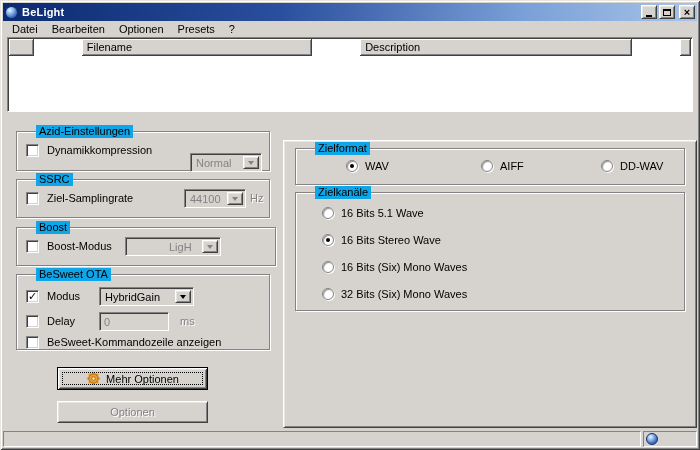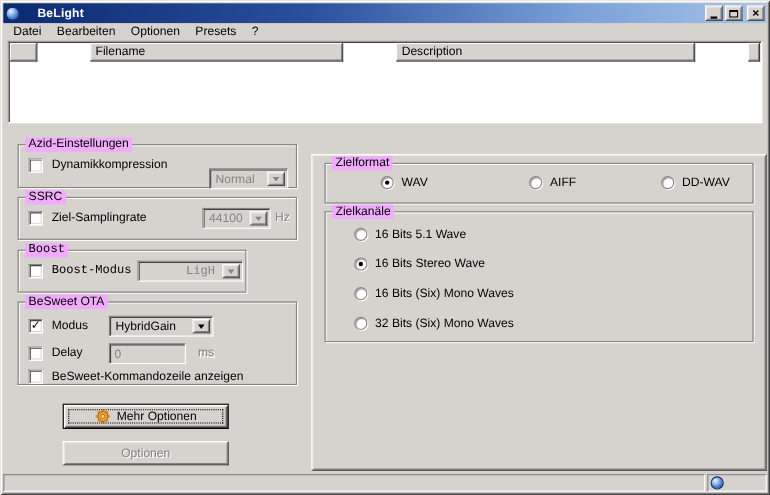--- a/index.html
+++ b/index.html
@@ -16,21 +16,21 @@
   .titlebar {
     position:absolute; left:3px; top:3px; right:3px; height:18px;
     background:linear-gradient(to right,#0b2a70 0%,#2a4f9e 40%,#7aa0d8 75%,#a8c4e8 100%);
     display:flex; align-items:center; padding:0 2px;
   }
   .sphere {
     width:13px; height:13px; border-radius:50%;
     background:radial-gradient(circle at 35% 30%, #eaf4ff 0%, #9cc0f0 28%, #4878c8 62%, #1c3c88 100%);
     border:1px solid #12306e; flex:0 0 auto;
   }
-  .title-text { color:#fff; font-weight:bold; margin-left:16px; flex:1; letter-spacing:.2px; }
+  .title-text { color:#fff; font-weight:bold; margin-left:4px; flex:1; letter-spacing:.2px; }
   .tb-btn {
     width:16px; height:14px; margin-left:2px; background:#d6d3ce;
     border:1px solid; border-color:#ffffff #404040 #404040 #ffffff;
     box-shadow: inset 1px 1px 0 #e8e5e0, inset -1px -1px 0 #848284;
     display:flex; align-items:center; justify-content:center; position:relative;
   }
   .glyph-min { width:6px; height:2px; background:#000; margin-top:7px; }
   .glyph-max { width:8px; height:7px; border:1px solid #000; border-top-width:2px; }
   .glyph-close { font-size:11px; font-weight:bold; line-height:10px; }
   .tb-gap { width:2px; }
@@ -52,21 +52,21 @@
     box-shadow: inset 1px 1px 0 #ffffff, inset -1px -1px 0 #848284;
   }
   .hdr-0 { width:29px; } .hdr-1 { width:296px; } .hdr-2 { width:350px; } .hdr-3 { flex:1; }
 
   
   .group {
     position:absolute; border:1px solid #848284;
     box-shadow: inset 1px 1px 0 #ffffff, 1px 1px 0 #ffffff;
   }
   .group .legend {
-    position:absolute; top:-7px; left:6px; background:#f0abfc; padding:0 3px; line-height:13px;
+    position:absolute; top:-7px; left:19px; background:#0ea5e9; padding:0 3px; line-height:13px;
   }
 
   
   .cb {
     position:absolute; width:13px; height:13px; background:#fff;
     border:1px solid; border-color:#848284 #ffffff #ffffff #848284;
     box-shadow: inset 1px 1px 0 #404040, inset -1px -1px 0 #d6d3ce;
     display:flex; align-items:center; justify-content:center;
   }
   .cb .mark { display:none; font-size:11px; font-weight:bold; line-height:10px; margin-top:-1px; }
@@ -204,21 +204,21 @@
     <span class="lbl" style="left:30px; top:12px;">Ziel-Samplingrate</span>
     <span class="combo dis" style="left:167px; top:9px; width:62px;">
       <span>44100</span>
       <span class="drop">
           <span class="arrow"></span>
         </span>
     </span>
     <span class="lbl dis" style="left:233px; top:12px;">Hz</span>
   </div>
 
-  <div class="group" style="left:16px; top:227px; width:208px; height:39px;font-family:Liberation Mono, monospace;">
+  <div class="group" style="left:16px; top:227px; width:260px; height:39px;">
     <span class="legend">Boost</span>
     <span class="cb" style="left:9px; top:12px;"></span>
     <span class="lbl" style="left:30px; top:12px;">Boost-Modus</span>
     <span class="combo dis" style="left:108px; top:9px; width:96px;padding-left:43px;">
       <span>LigH</span>
       <span class="drop">
           <span class="arrow"></span>
         </span>
     </span>
   </div>

